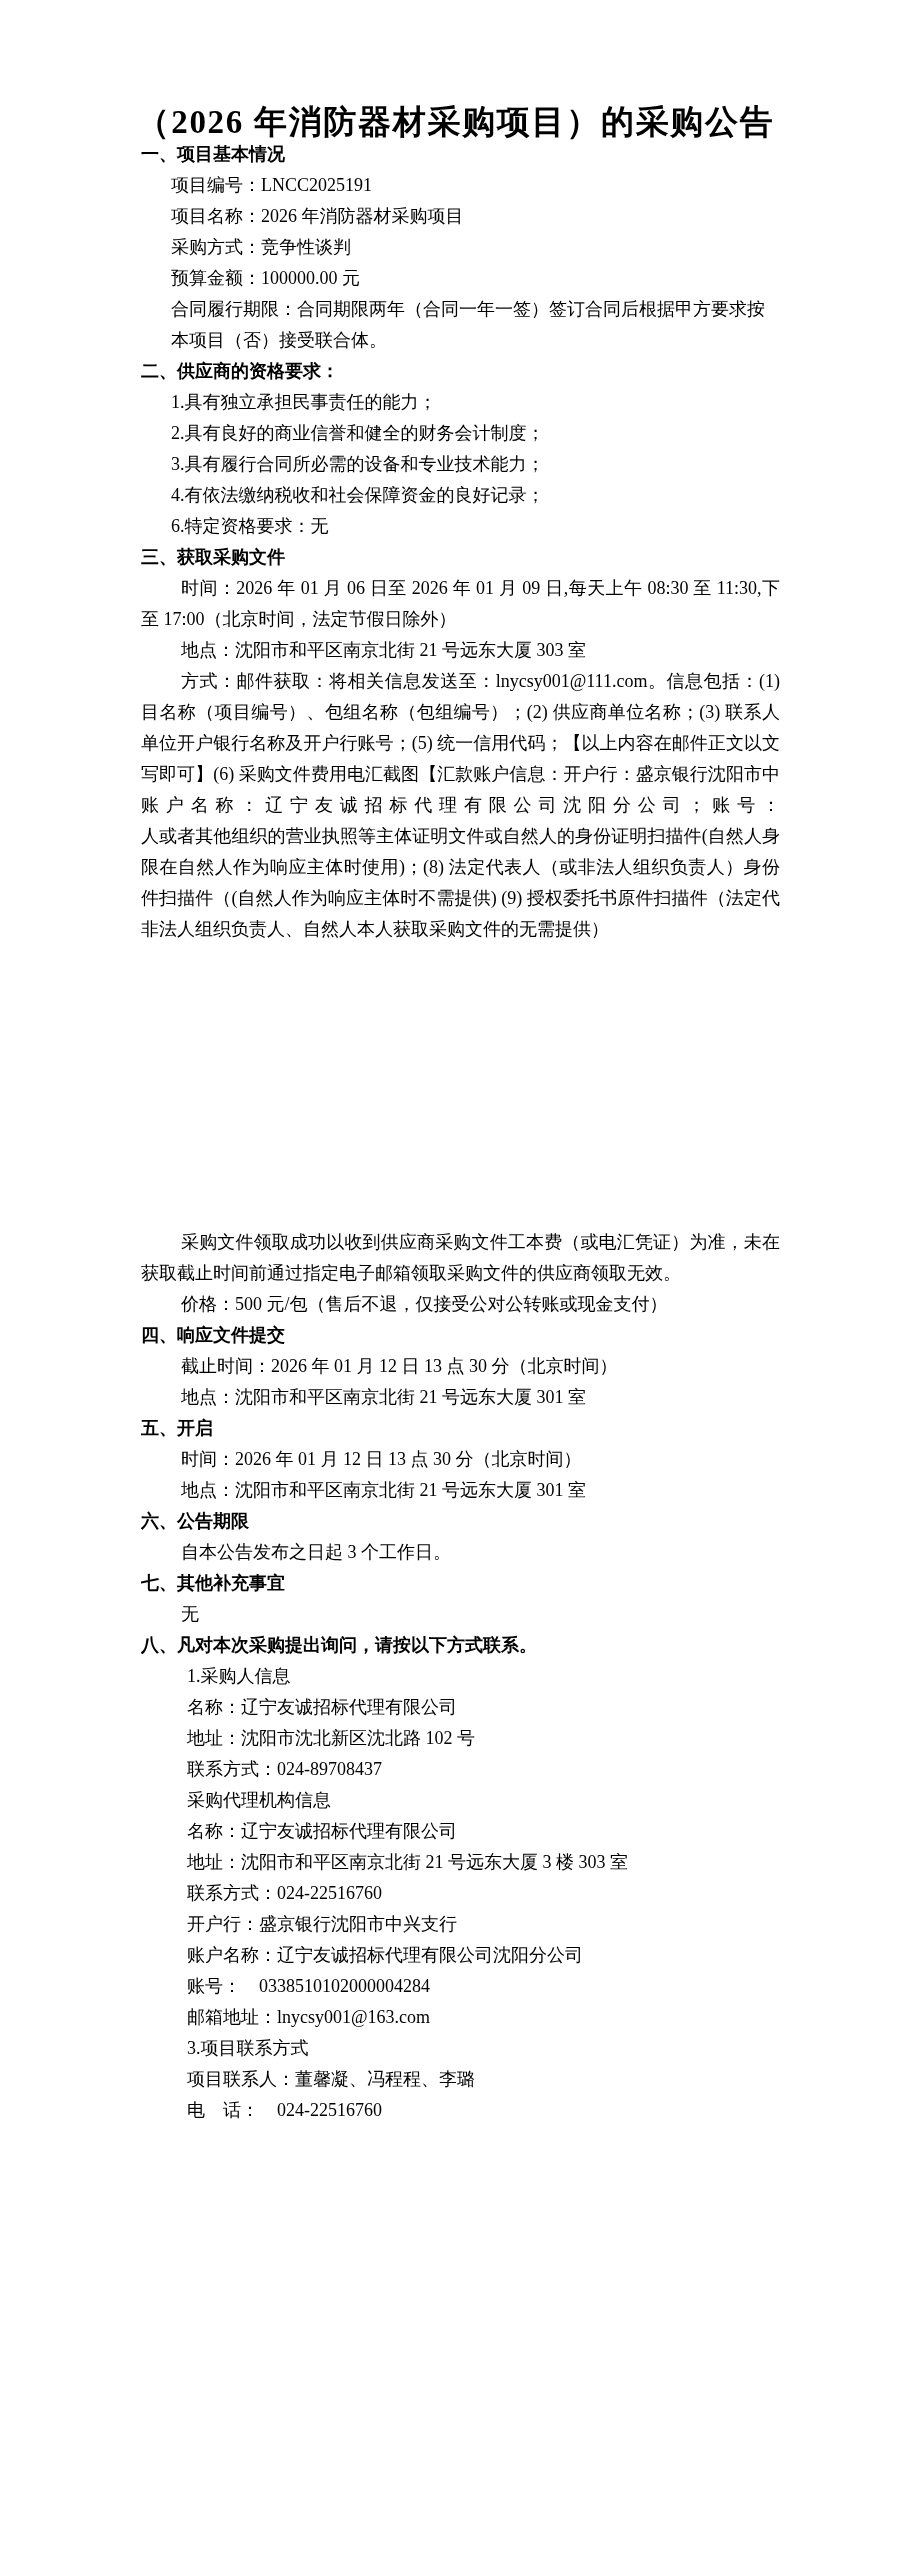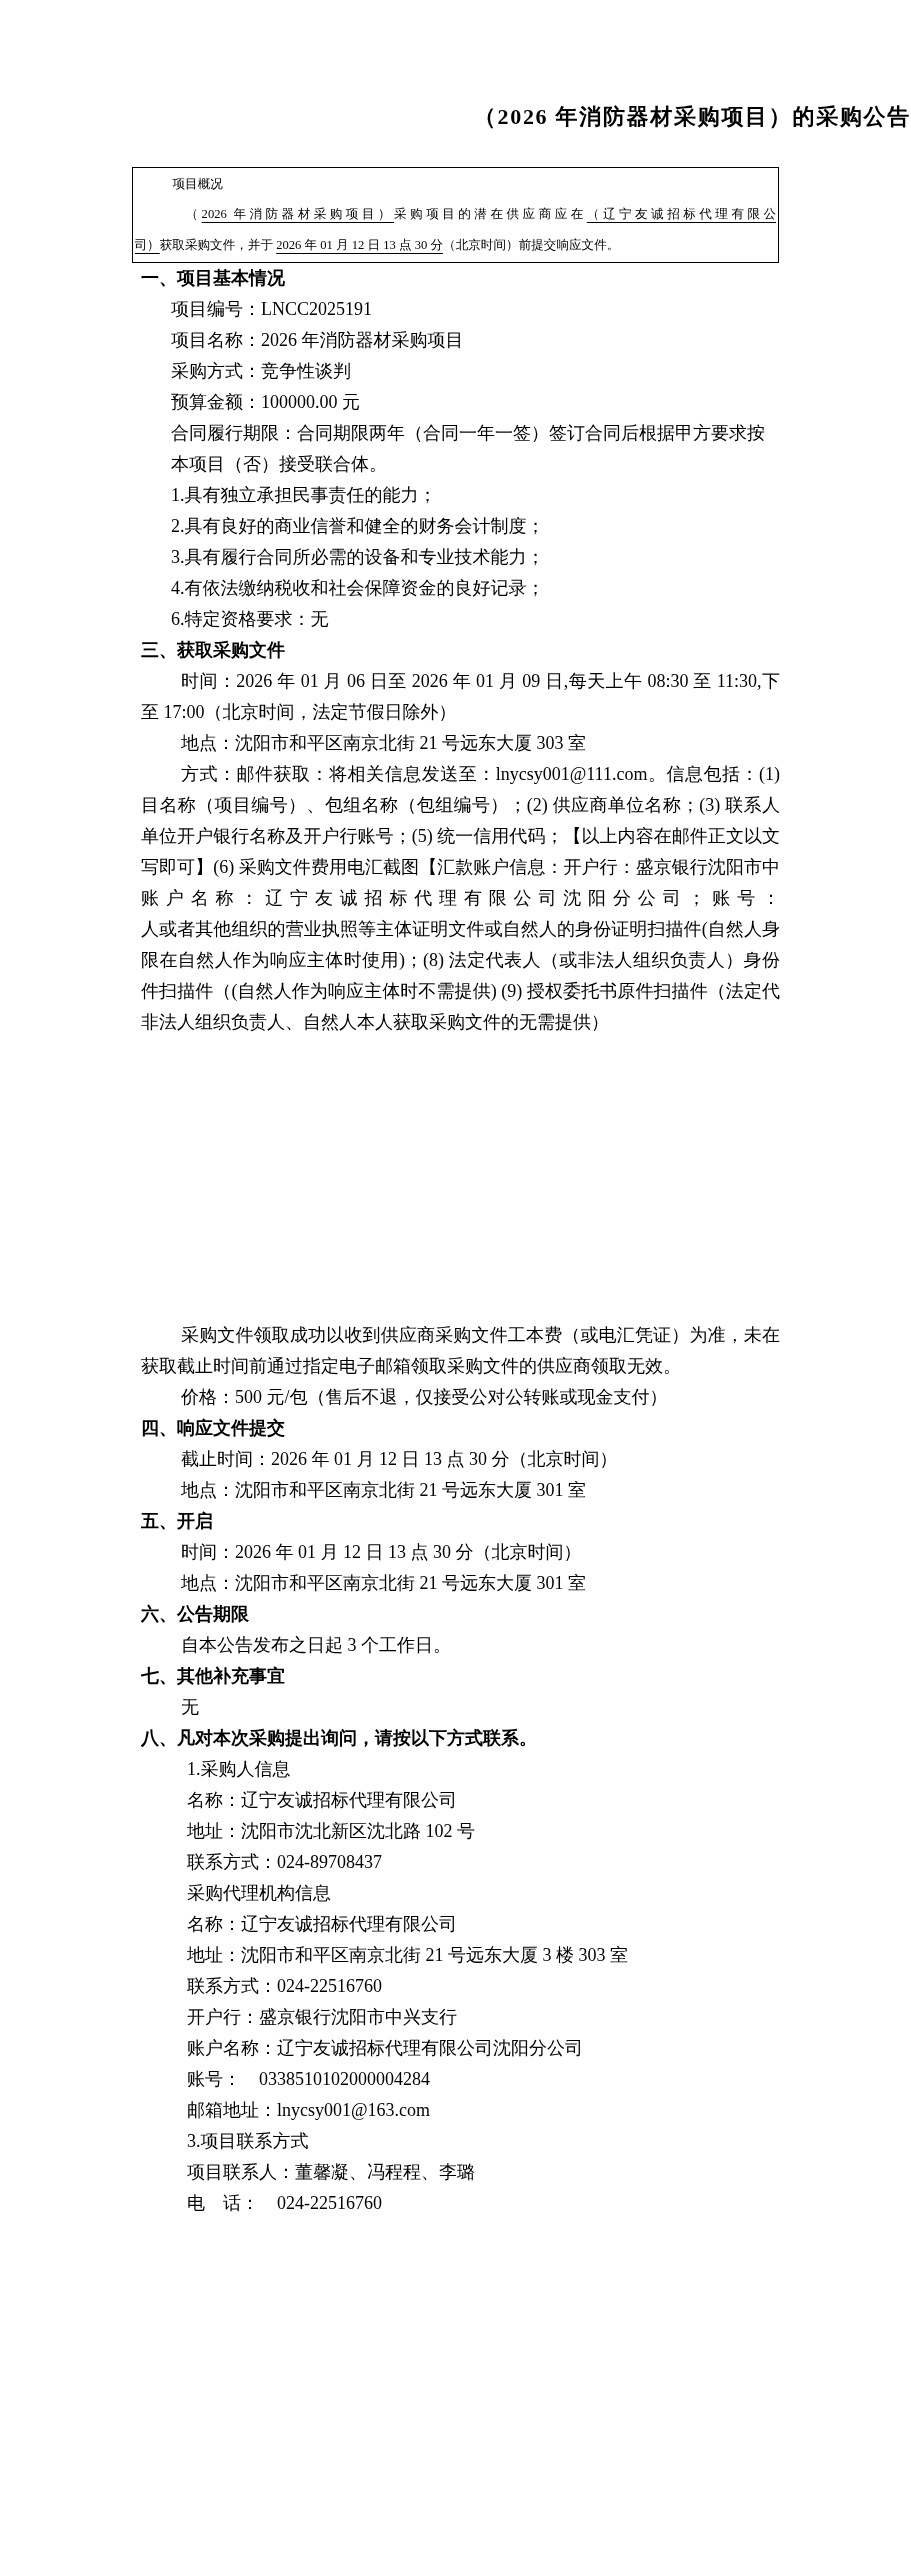--- a/index.html
+++ b/index.html
@@ -10,22 +10,22 @@
   }
   .page {
     position: relative;
     width: 911px; height: 2576px;
     background: #ffffff;
     overflow: hidden;
   }
   .title {
     margin: 0;
     padding-top: 106px;
-    text-align: right;
-    font-size: 22px;
+    text-align: center;
+    font-size: 33px;
     line-height: 1.0;
     font-weight: 900;
     letter-spacing: 1.7px;
     white-space: nowrap;
   }
   .content {
     padding-left: 141px;
     padding-right: 131px;
   }
   .overview-box {
@@ -72,34 +72,30 @@
   .line.wrap { padding-left: 0; }
   .gap { width: 100%; }
 </style>
 </head>
 <body>
 
 <div class="page">
   <h1 class="title">（2026 年消防器材采购项目）的采购公告</h1>
 
   <div class="content">
-    <div class="overview-box">
-      <div class="box-heading">项目概况</div>
-      <div class="box-line first j" id="box-line-1"><span class="">（</span><span class="u">2026 年消防器材采购项目）</span><span class="">采购项目的潜在供应商应在</span><span class="u">（辽宁友诚招标代理有限公</span></div>
-      <div class="box-line" id="box-line-2"><span class="u">司）</span><span class="">获取采购文件，并于 </span><span class="u">2026 年 01 月 12 日 13 点 30 分</span><span class="">（北京时间）前提交响应文件。</span></div>
-    </div>
 
     <div class="doc-body" id="doc-body">
         <div class="line h">一、项目基本情况</div>
         <div class="line item">项目编号：LNCC2025191</div>
         <div class="line item">项目名称：2026 年消防器材采购项目</div>
         <div class="line item">采购方式：竞争性谈判</div>
         <div class="line item">预算金额：100000.00 元</div>
         <div class="line item">合同履行期限：合同期限两年（合同一年一签）签订合同后根据甲方要求按时提供</div>
         <div class="line item">本项目（否）接受联合体。</div>
+        <div class="line h">二、供应商的资格要求：</div>
         <div class="line item">1.具有独立承担民事责任的能力；</div>
         <div class="line item">2.具有良好的商业信誉和健全的财务会计制度；</div>
         <div class="line item">3.具有履行合同所必需的设备和专业技术能力；</div>
         <div class="line item">4.有依法缴纳税收和社会保障资金的良好记录；</div>
         <div class="line item">6.特定资格要求：无</div>
         <div class="line h">三、获取采购文件</div>
         <div class="line para j">时间：2026 年 01 月 06 日至 2026 年 01 月 09 日,每天上午 08:30 至 11:30,下午 13:00</div>
         <div class="line wrap">至 17:00（北京时间，法定节假日除外）</div>
         <div class="line para">地点：沈阳市和平区南京北街 21 号远东大厦 303 室</div>
         <div class="line para j">方式：邮件获取：将相关信息发送至：lnycsy001@111.com。信息包括：(1) 所报项</div>

